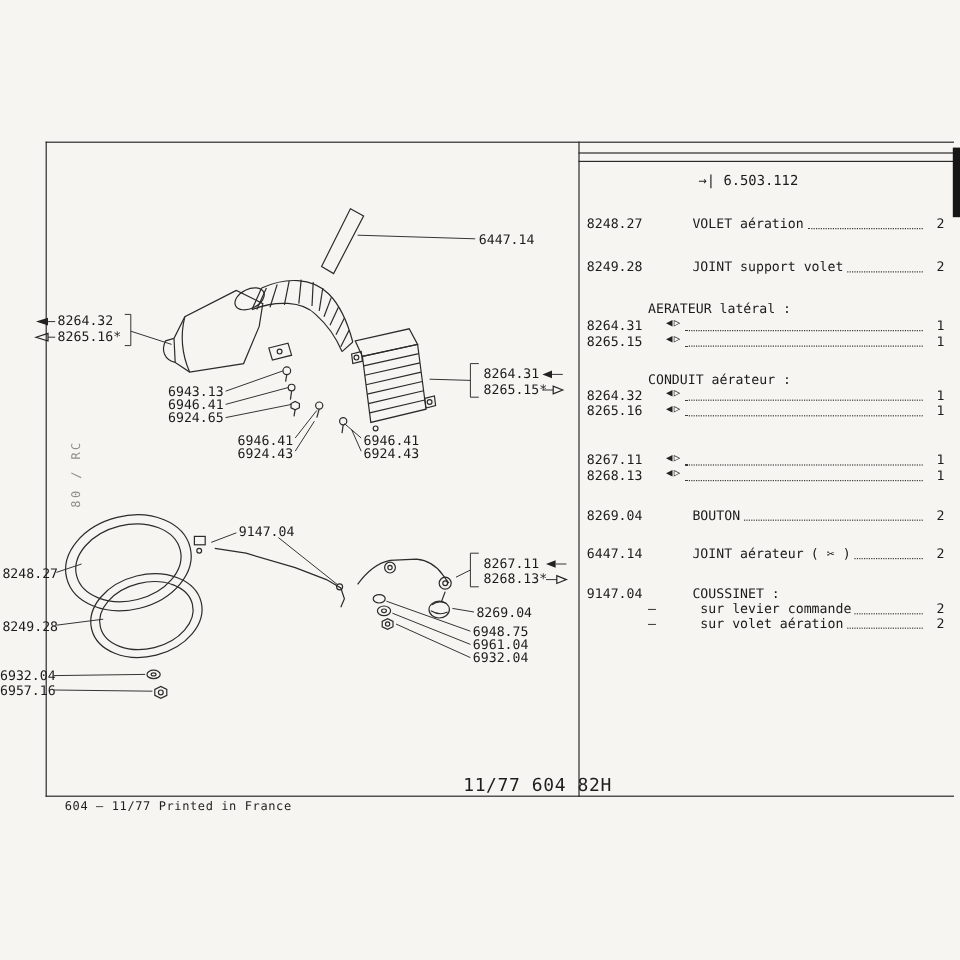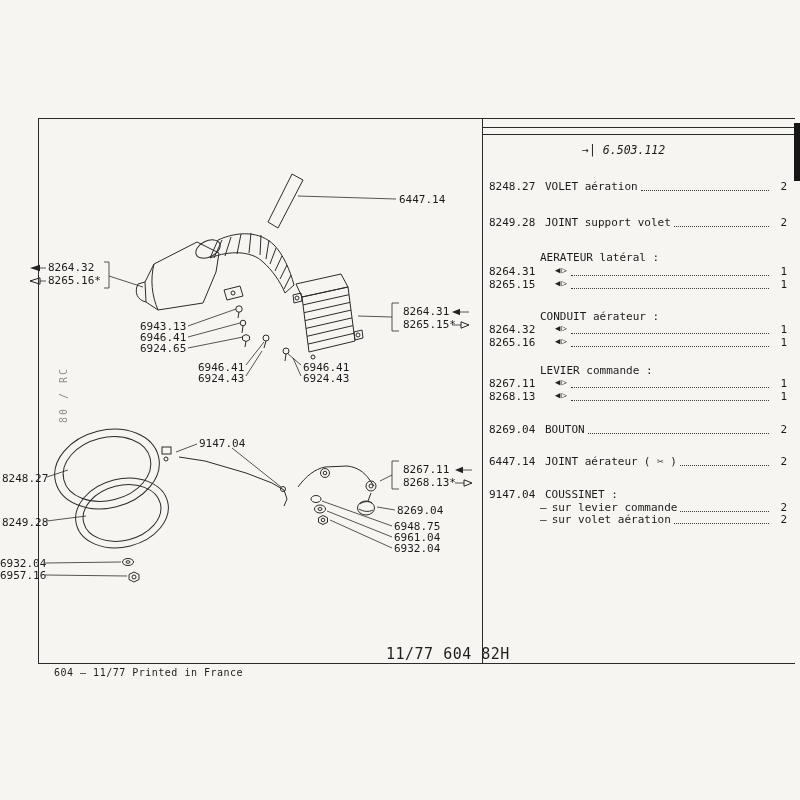--- a/index.html
+++ b/index.html
@@ -12,29 +12,29 @@
   
   .col{
     position:absolute;left:482px;top:118px;width:314px;height:545px;
     font-size:11px;line-height:13px;color:#1b1b1b;
   }
   .col .row{
     position:absolute;left:7px;right:9px;
     display:flex;align-items:flex-end;white-space:nowrap;
   }
   .ref{flex:0 0 56px;}
-  .desc{flex:0 0 auto;}
+  .desc{flex:0 0 auto;margin-left:32px;}
   .fill{flex:1 1 auto;border-bottom:1px dotted #3c3c3c;margin:0 3px 2px 3px;min-width:8px;}
   .qty{flex:0 0 15px;text-align:right;}
   .indent{margin-left:51px;}
   .dash{margin-left:51px;margin-right:5px;}
   .arrows{margin-left:10px;font-size:9px;letter-spacing:1px;color:#222;margin-bottom:1px;}
   .note{margin-left:6px;}
   .docref{position:absolute;left:100px;top:26px;display:flex;gap:7px;font-size:11.5px;}
-  .docref .num{font-style:italic;}
+  .docref .num{}
   
   .footer-left{position:absolute;left:54px;top:667px;font-size:10px;letter-spacing:0.5px;text-align:right;}
   .plate-code{position:absolute;left:386px;top:645px;font-size:15px;letter-spacing:0.5px;}
   
   .artifact{position:absolute;right:0;top:123px;width:6px;height:58px;background:#161616;}
   svg{position:absolute;left:0;top:0;}
   svg text{font-family:"DejaVu Sans Mono", monospace;font-size:11px;fill:#1b1b1b;}
   svg .shape{fill:none;stroke:#2b2b2b;stroke-width:1;}
   svg .lead{stroke:#2b2b2b;stroke-width:0.8;fill:none;}
   svg .solid{fill:#222;stroke:none;}
@@ -278,23 +278,20 @@
     <span class="fill"></span>
     <span class="qty">1</span>
   </div>
   <div class="row" style="top:217px">
     <span class="ref">8265.16</span>
     <span class="arrows">◀▷</span>
     <span class="fill"></span>
     <span class="qty">1</span>
   </div>
 
-  <div class="row" style="top:246px">
-    <span class="indent">LEVIER commande :</span>
-  </div>
   <div class="row" style="top:258px">
     <span class="ref">8267.11</span>
     <span class="arrows">◀▷</span>
     <span class="fill"></span>
     <span class="qty">1</span>
   </div>
   <div class="row" style="top:271px">
     <span class="ref">8268.13</span>
     <span class="arrows">◀▷</span>
     <span class="fill"></span>

